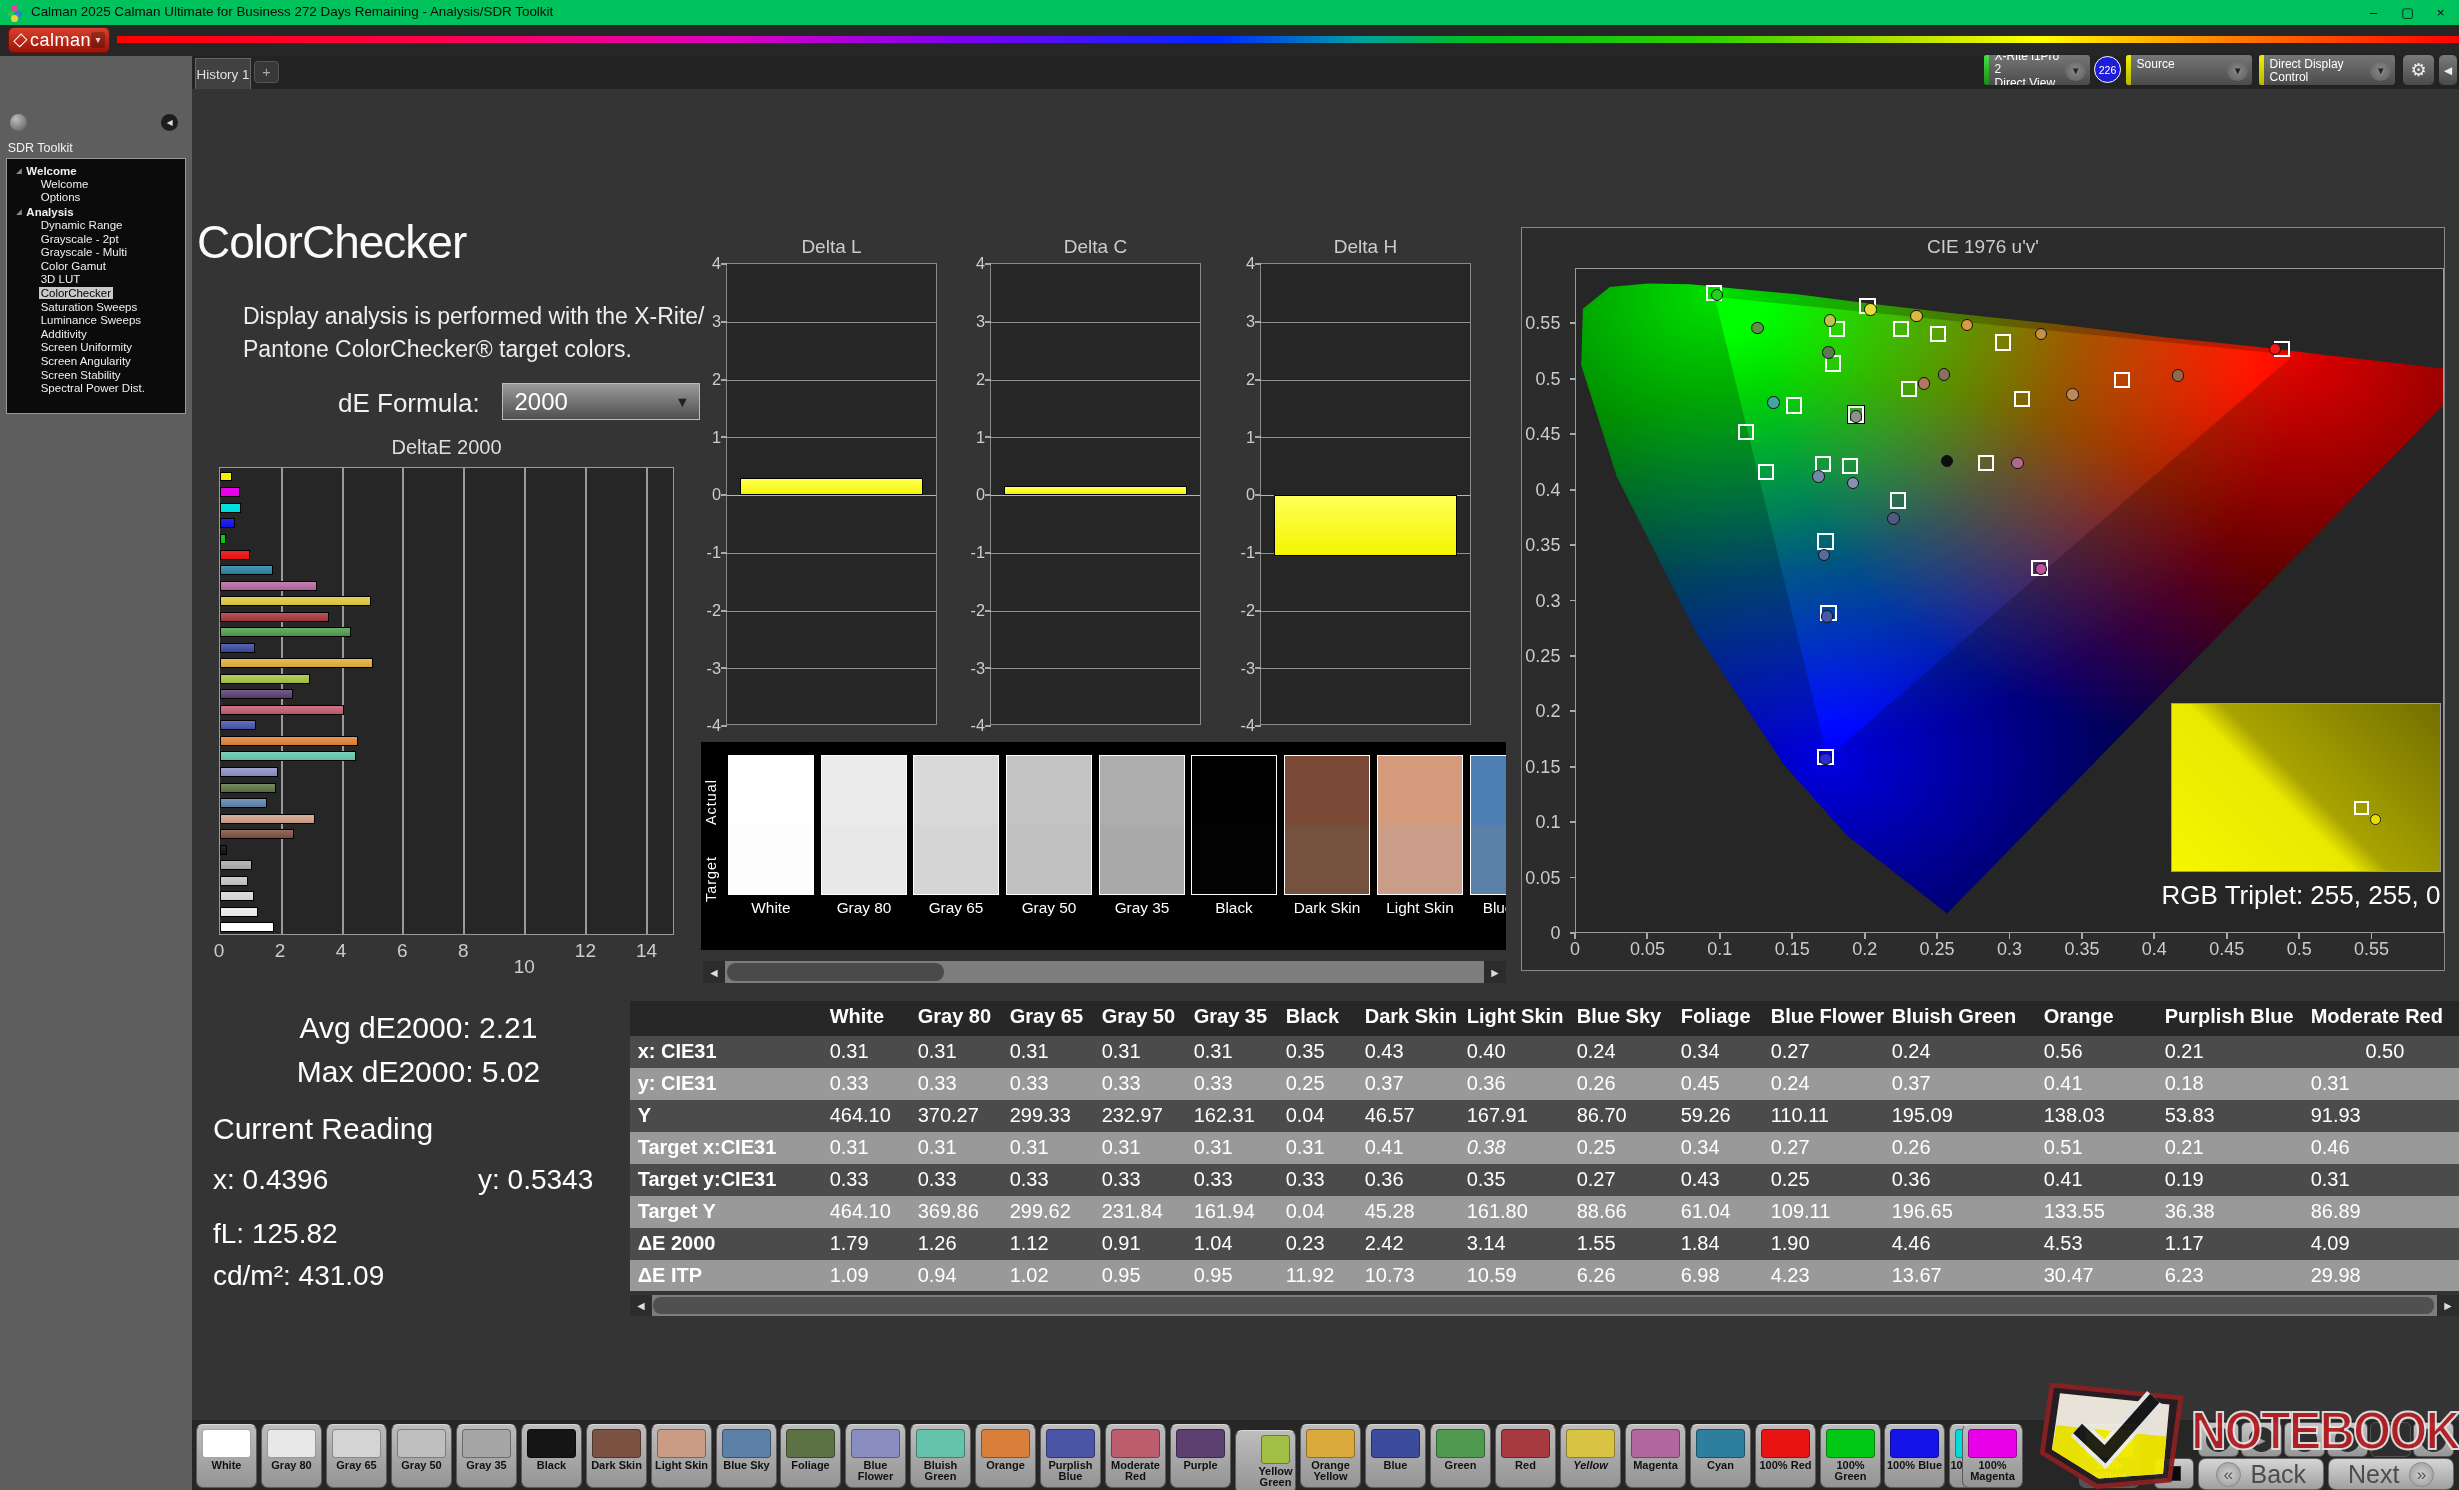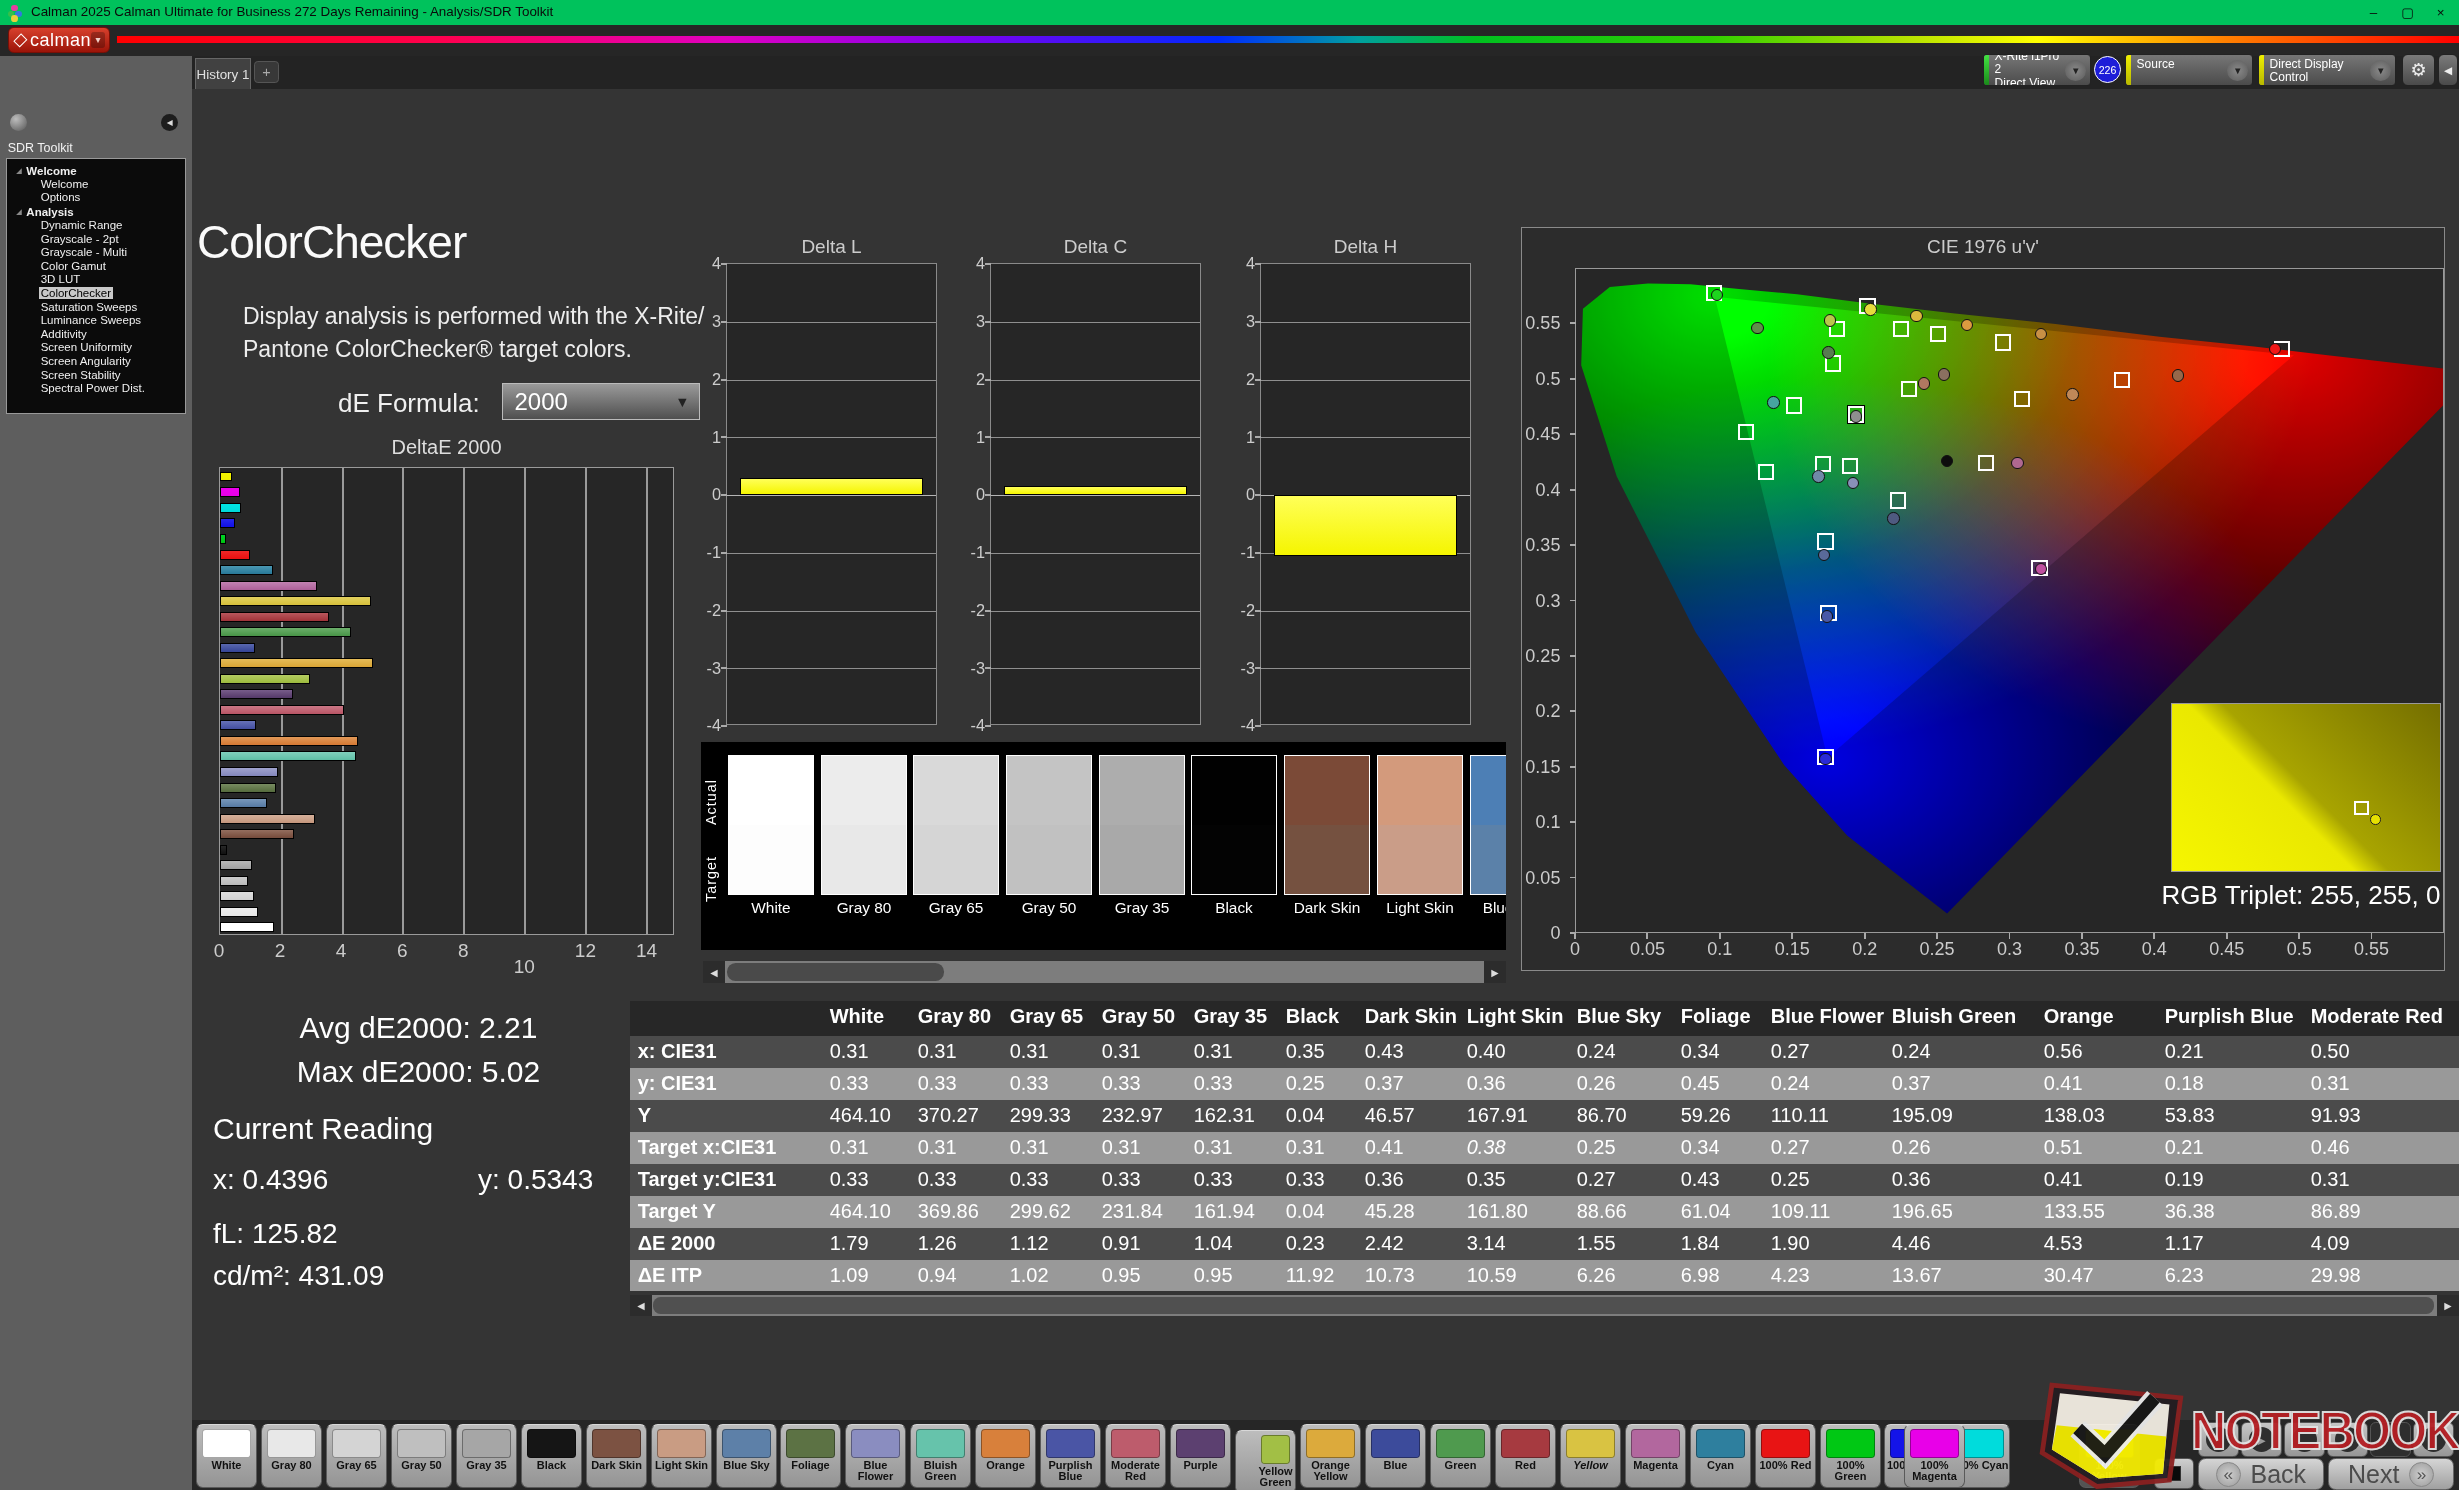--- a/index.html
+++ b/index.html
@@ -653,21 +653,21 @@
       <div class="tcell" style="width: 92px;">0.31</div>
       <div class="tcell" style="width: 79px;">0.35</div>
       <div class="tcell" style="width: 102px;">0.43</div>
       <div class="tcell" style="width: 110px;">0.40</div>
       <div class="tcell" style="width: 104px;">0.24</div>
       <div class="tcell" style="width: 90px;">0.34</div>
       <div class="tcell" style="width: 121px;">0.27</div>
       <div class="tcell" style="width: 152px;">0.24</div>
       <div class="tcell" style="width: 121px;">0.56</div>
       <div class="tcell" style="width: 146px;">0.21</div>
-      <div class="tcell" style="width: 156px;">0.50</div>
+      <div class="tcell" style="width: 156px; text-align: center;">0.50</div>
     </div>
     <div class="trow light">
       <div class="tcell lbl" style="width: 192px;">y: CIE31</div>
       <div class="tcell" style="width: 88px;">0.33</div>
       <div class="tcell" style="width: 92px;">0.33</div>
       <div class="tcell" style="width: 92px;">0.33</div>
       <div class="tcell" style="width: 92px;">0.33</div>
       <div class="tcell" style="width: 92px;">0.33</div>
       <div class="tcell" style="width: 79px;">0.25</div>
       <div class="tcell" style="width: 102px;">0.37</div>
@@ -902,21 +902,21 @@
       <div class="plb">100% Green</div>
     </div>
     <div class="pbtn" style="left: 1884px; top: 1424px;">
       <div class="psw" style="background: rgb(20, 20, 232);"></div>
       <div class="plb">100% Blue</div>
     </div>
     <div class="pbtn" style="left: 1949px; top: 1424px;">
       <div class="psw" style="background: rgb(0, 220, 220);"></div>
       <div class="plb">100% Cyan</div>
     </div>
-    <div class="pbtn" style="left: 1904px; top: 1424px;">
+    <div class="pbtn" style="left: 1962px; top: 1424px;">
       <div class="psw" style="background: rgb(232, 0, 232);"></div>
       <div class="plb">100% Magenta</div>
     </div>
     <div class="pbtn selected" style="left: 2079px; top: 1424px;">
       <div class="psw" style="background: rgb(240, 240, 0);"></div>
       <div class="plb">100% Yellow</div>
     </div>
   </div>
 
 <div id="mediaBtns">

